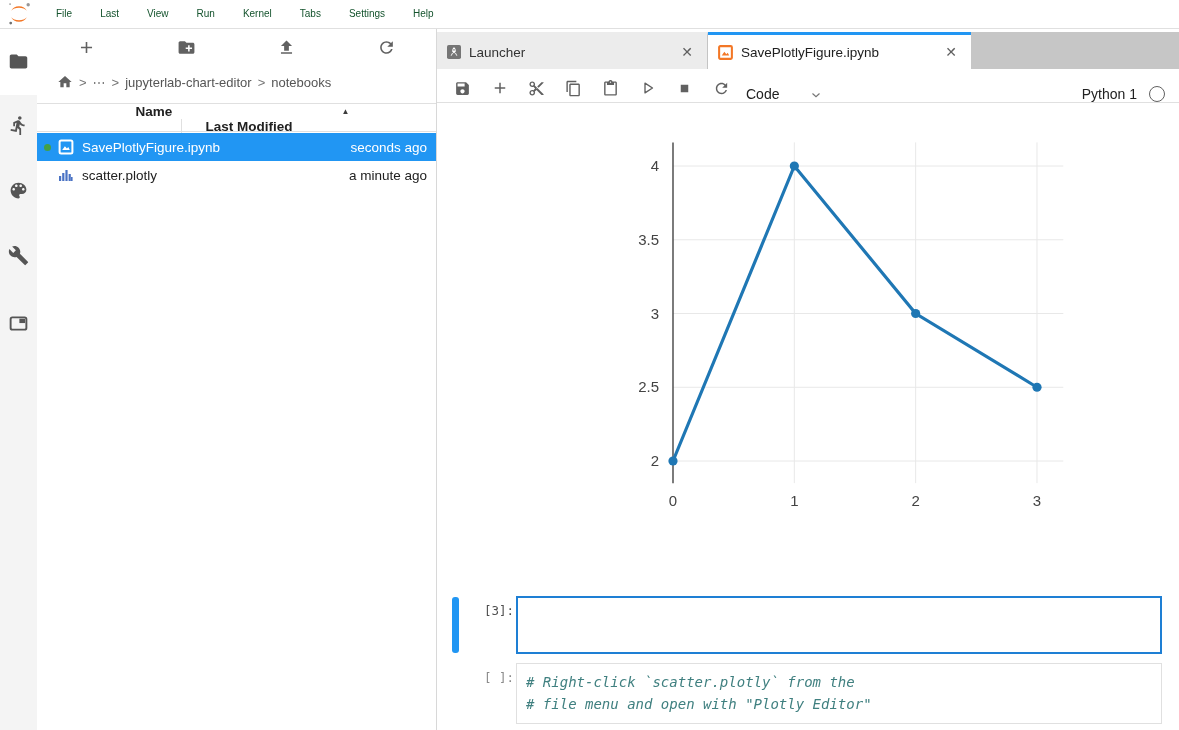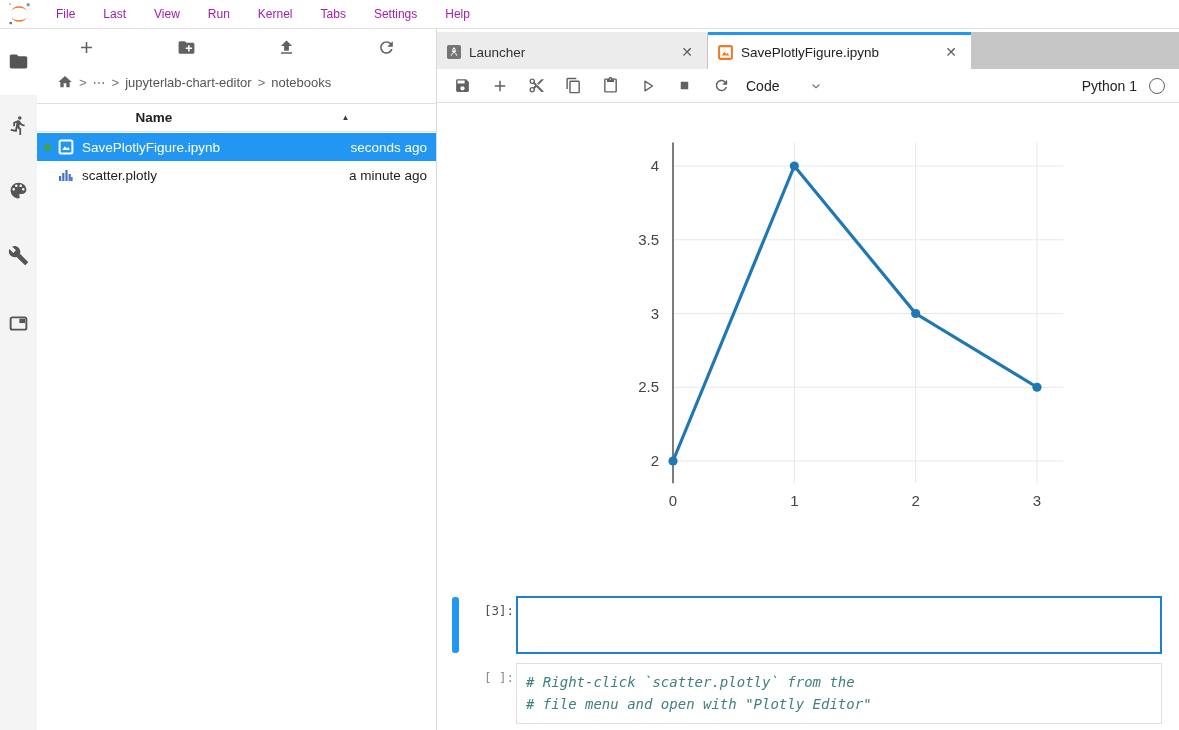--- a/index.html
+++ b/index.html
@@ -3,21 +3,21 @@
 <meta charset="utf-8">
 <style>
   html,body{margin:0;padding:0;background:#fff;}
   #stage{position:relative;width:1179px;height:730px;overflow:hidden;
          font-family:"Liberation Sans",sans-serif;color:#212121;background:#fff;}
 
   
   #menubar{position:absolute;left:0;top:0;width:1179px;height:28px;background:#fff;
            border-bottom:1px solid #e0e0e0;display:flex;align-items:center;z-index:5;}
   #menubar .logo{margin:0 10px 0 6px;display:flex;align-items:center;}
-  #menubar .mitem{padding:0 14px;font-size:12px;color:#a21caf;line-height:28px;cursor:default;}
+  #menubar .mitem{padding:0 14px;font-size:10px;color:#14532d;line-height:28px;cursor:default;}
 
   
   #sidebar{position:absolute;left:0;top:28px;width:37px;height:702px;background:#f4f4f4;
            border-right:1px solid #e0e0e0;}
   #sidebar .active-seg{position:absolute;left:0;top:0;width:37px;height:67px;background:#fff;border-right:1px solid #fff;}
   .side-icon{position:absolute;left:8px;width:21px;height:21px;color:#555;}
 
   
   #filebrowser{position:absolute;left:37px;top:28px;width:400px;height:702px;background:#fff;
                border-right:1px solid #d8d8d8;box-sizing:border-box;}
@@ -43,21 +43,21 @@
   #main{position:absolute;left:437px;top:28px;width:742px;height:702px;background:#fff;}
   #tabbar{position:absolute;left:0;top:4px;width:742px;height:37px;display:flex;}
   .tab{display:flex;align-items:center;padding:0 10px;box-sizing:border-box;font-size:13.5px;cursor:pointer;}
   #tab-launcher{width:271px;background:#ececec;border-right:1px solid #c4c4c4;border-top:3px solid #ececec;color:#333;justify-content:space-between;}
   #tab-notebook{width:263px;background:#fff;border-top:3px solid #2196f3;color:#212121;}
   .tab .tlabel{margin-left:8px;}
   .tab .tclose{margin-left:auto;color:#5f5f5f;font-size:14px;padding:0 4px;cursor:pointer;}
   #tab-filler{flex:1;background:#c6c6c6;}
 
   #nb-toolbar{position:absolute;left:0;top:41px;width:742px;height:34px;border-bottom:1px solid #e0e0e0;
-              display:flex;align-items:center;padding-left:7px;box-sizing:border-box;background:#fff;}
+              display:flex;align-items:flex-end;padding-left:7px;box-sizing:border-box;background:#fff;}
   .tbtn{width:37px;height:28px;display:flex;align-items:center;justify-content:center;color:#616161;cursor:pointer;}
   #cell-type{margin-left:6px;font-size:14px;color:#212121;cursor:pointer;}
   #cell-type-chevron{margin-left:30px;color:#757575;cursor:pointer;}
   #kernel-name{margin-left:auto;font-size:14px;color:#212121;}
   #kernel-status{width:14px;height:14px;border:1.6px solid #616161;border-radius:50%;margin:0 14px 0 12px;background:#fff;cursor:pointer;}
 
   #nb-content{position:absolute;left:0;top:75px;width:742px;height:627px;background:#fff;overflow:hidden;}
   #plotly-chart{position:absolute;left:173px;top:17px;}
   .tick{font-family:"Liberation Sans",sans-serif;font-size:15px;fill:#444;}
 
@@ -167,20 +167,23 @@
       <span class="crumb">⋯</span>
       <span class="sep">&gt;</span>
       <span class="crumb">jupyterlab-chart-editor</span>
       <span class="sep">&gt;</span>
       <span class="crumb">notebooks</span>
     </div>
     <div id="fb-header">
       <span id="col-name">
         <span>Name</span>
         <span class="sort">▲</span>
+      </span>
+      <span id="col-mod">
+        <span>Last Modified</span>
       </span>
     </div>
 
     <div class="fb-row" id="row-0">
       <span class="dot" style="background:#43a047"></span>
       <span class="ficon">
         <svg viewBox="0 0 16 16" width="16" height="16">
             <rect x="1.6" y="1.6" width="12.8" height="12.8" rx="1.5" fill="none" stroke="#fff" stroke-width="2"></rect>
             <path d="M4.2 11 L6.9 7.2 L8.9 9.6 L10.3 8.1 L11.8 11 Z" fill="#fff"></path>
           </svg>

